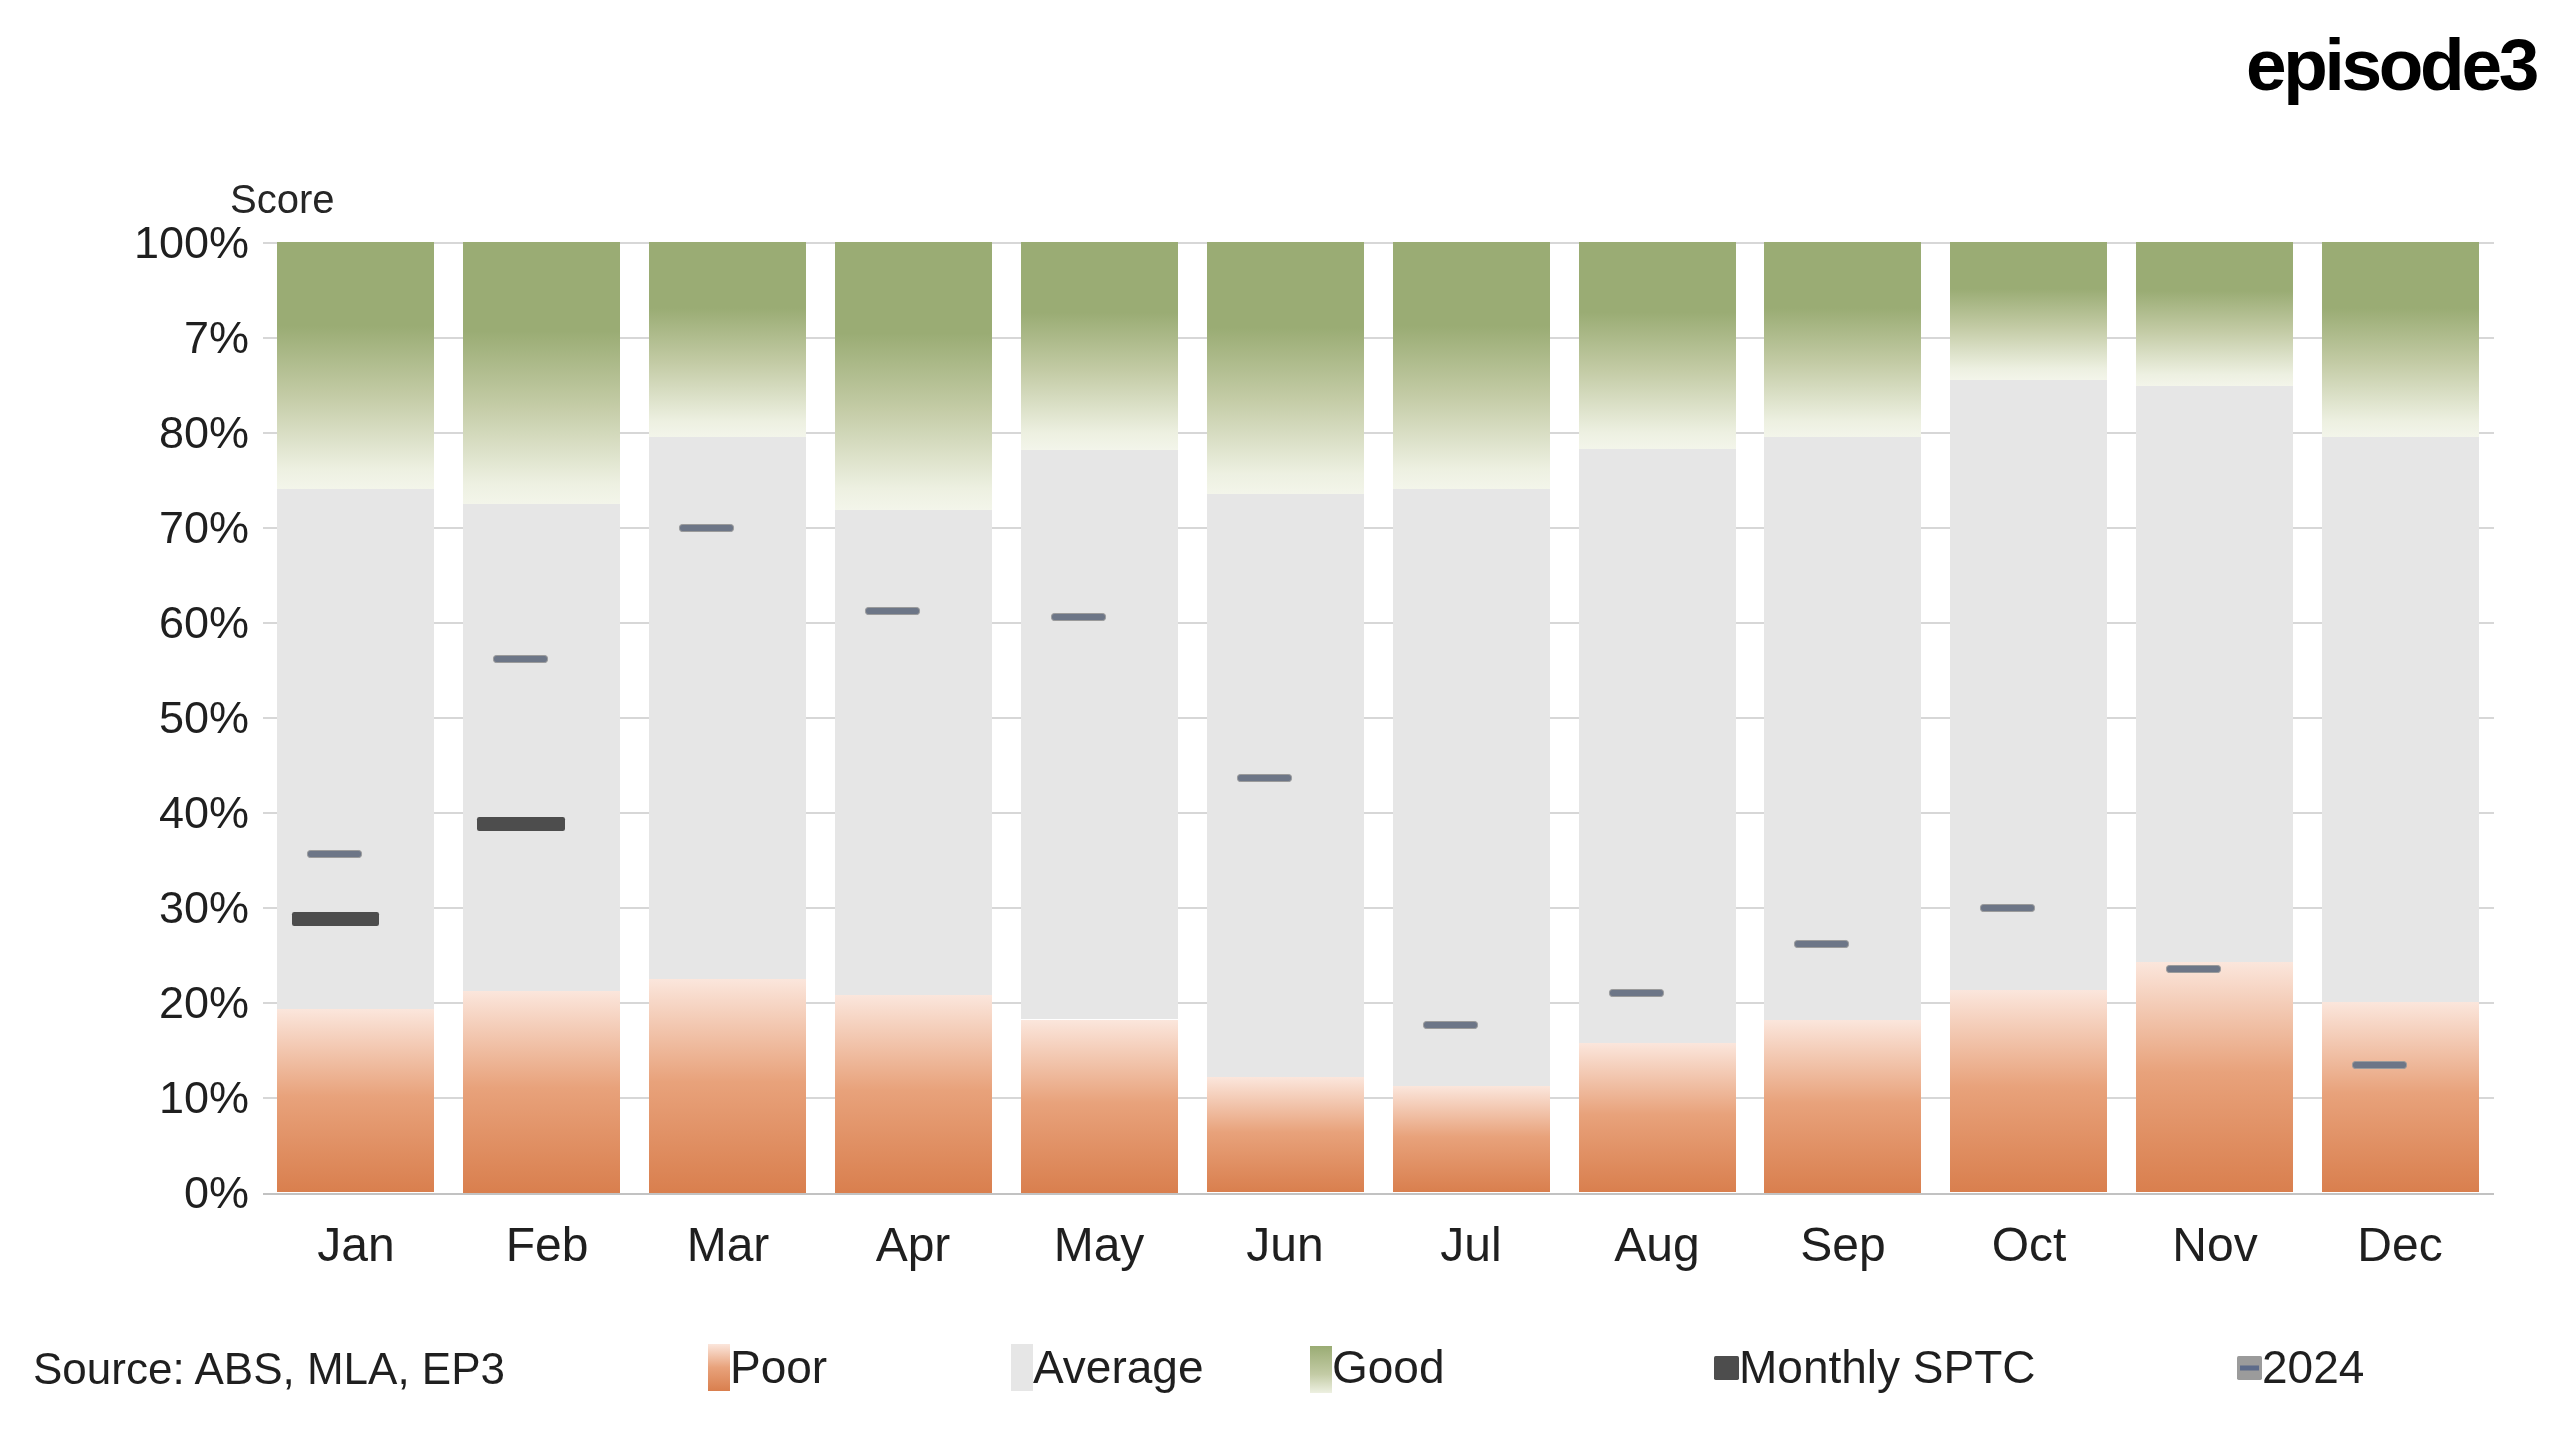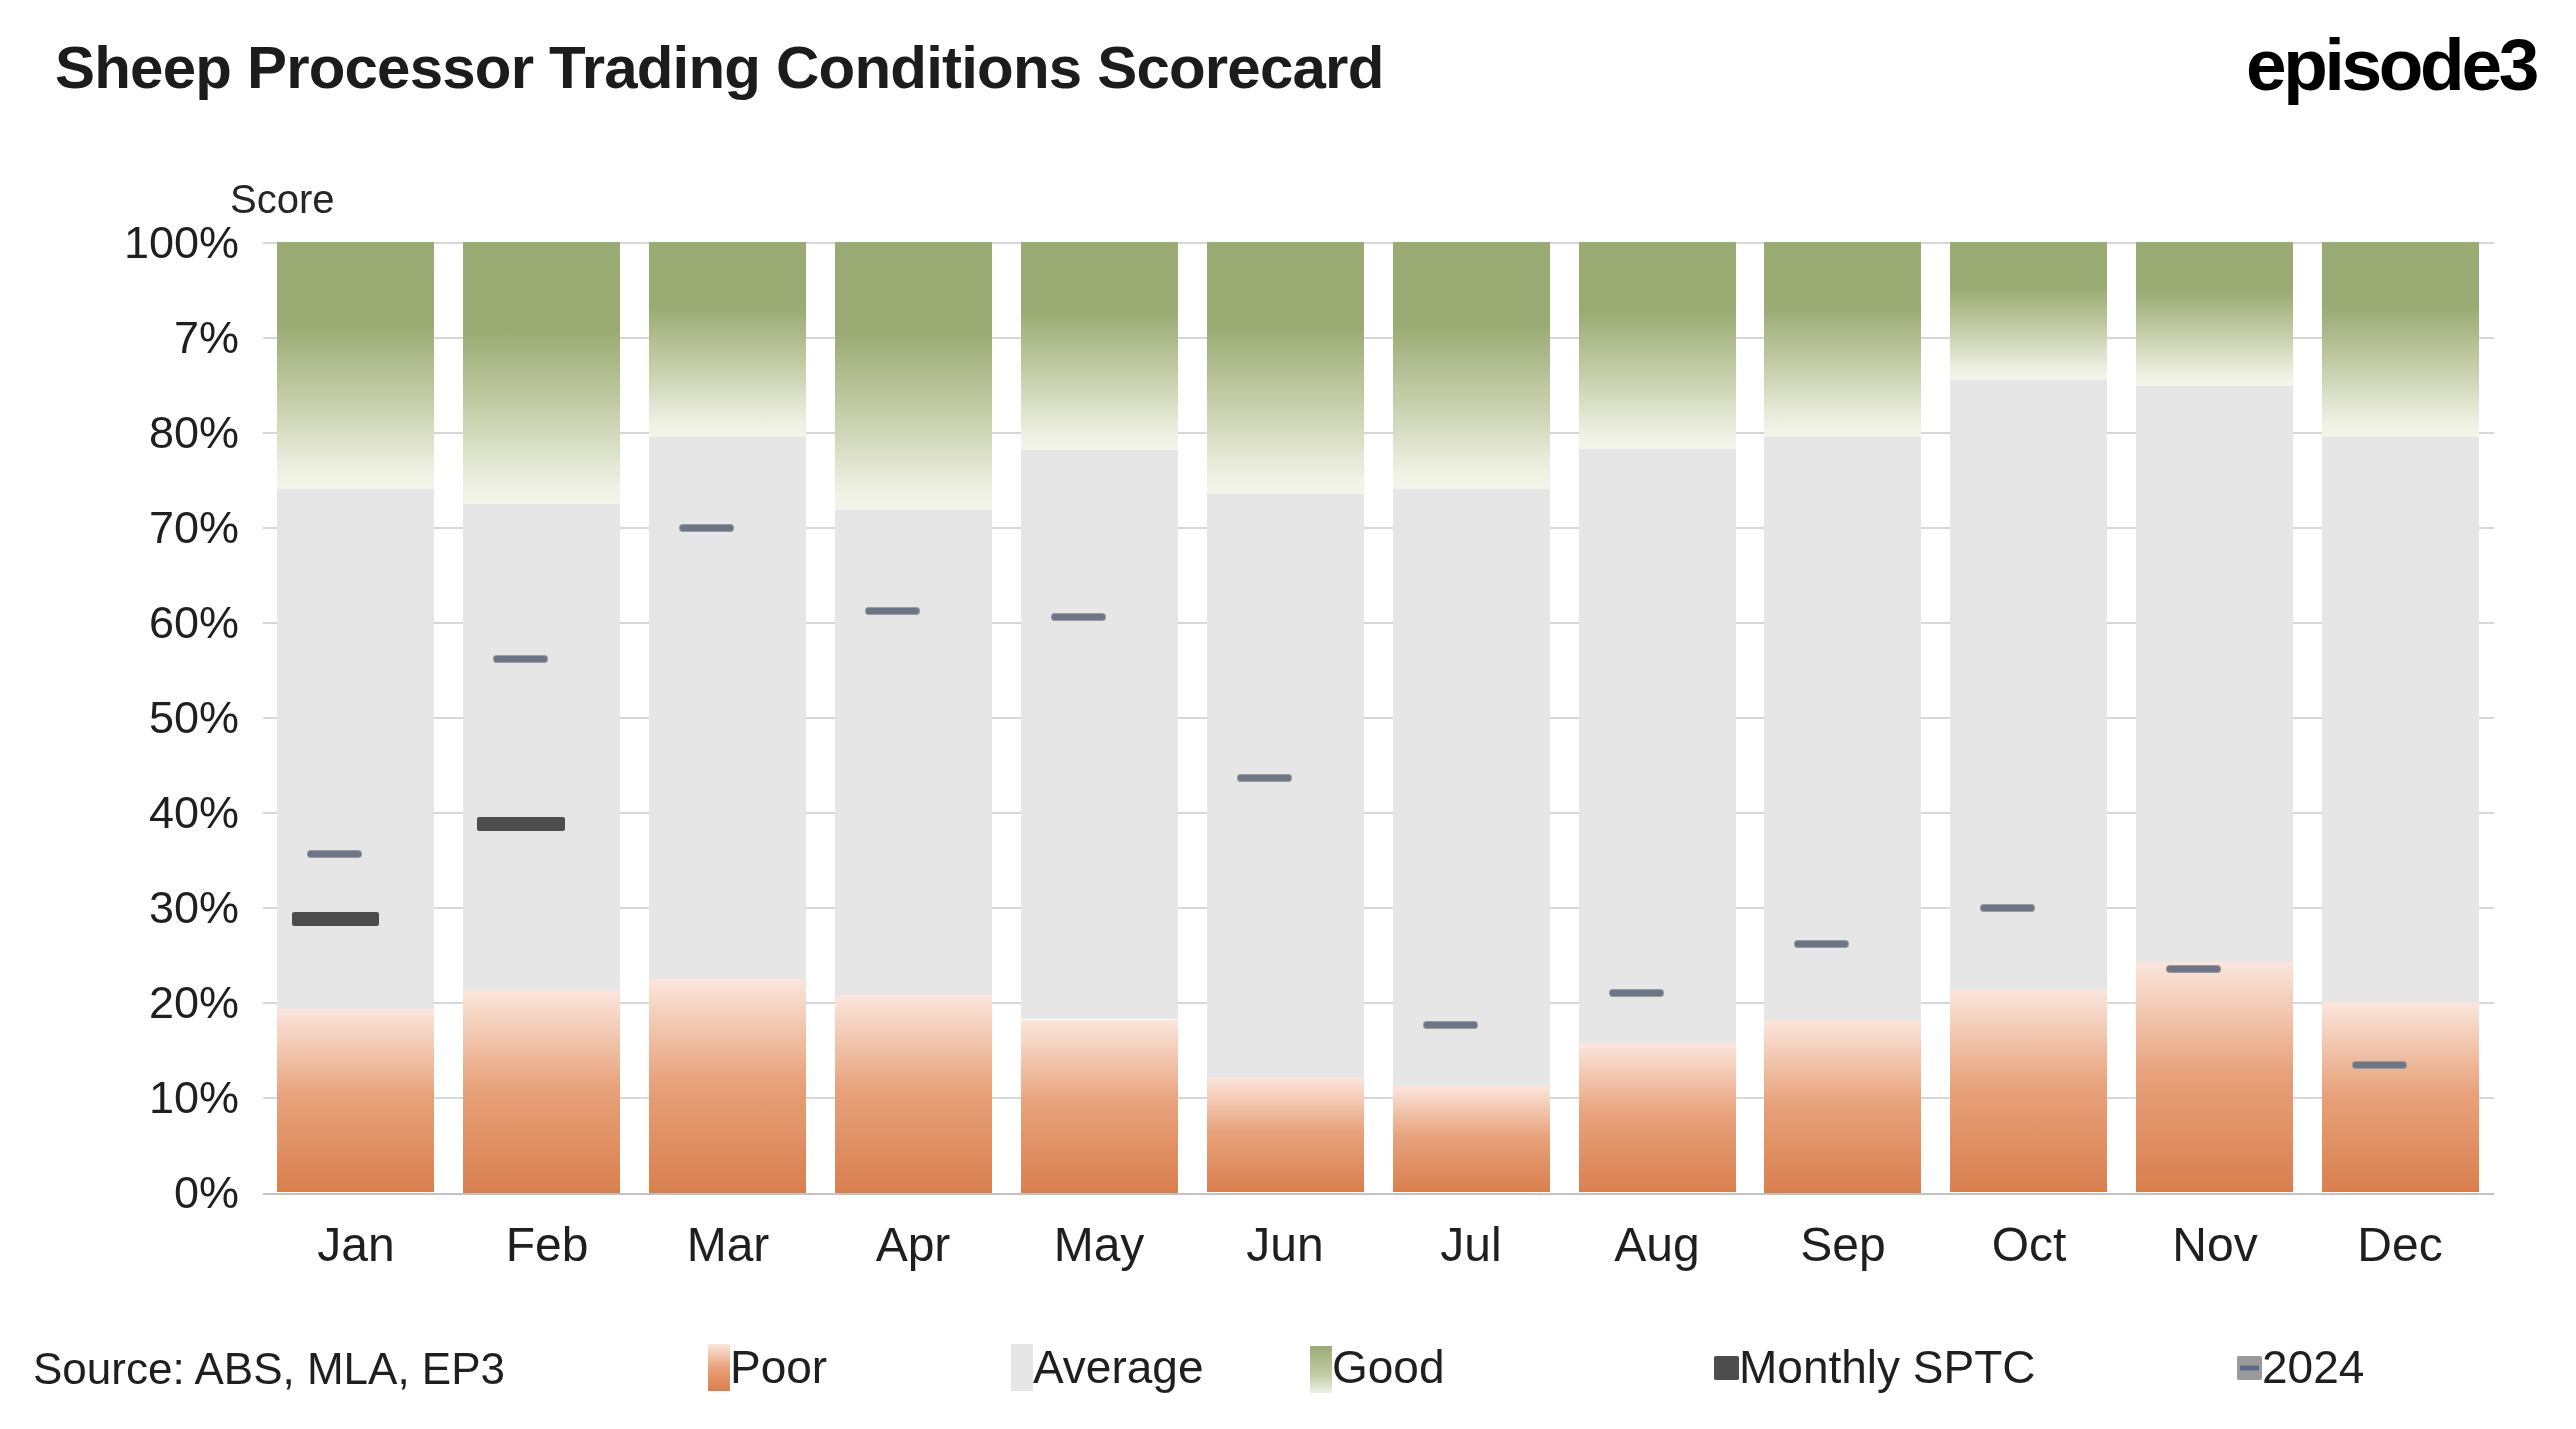--- a/index.html
+++ b/index.html
@@ -64,21 +64,21 @@
   }
 
   #ytick-layer { position: absolute; left: 0; top: 0; width: 2576px; height: 1429px; }
   .ytick {
     position: absolute;
     width: 209px;
     text-align: right;
     font-size: 45px;
     line-height: 45px;
     color: #1f1f1f;
-    left: 30px;
+    left: 40px;
   }
 
   
   .bar-group {
     position: absolute;
     bottom: 0;
     height: 951px;
   }
   .seg {
     position: absolute;
@@ -179,21 +179,20 @@
     height: 5px;
     background: #5d6b8a;
   }
 </style>
 </head>
 <body>
 
 <div id="page">
 
   <div id="header">
-    <div id="chart-title">Sheep Processor Trading Conditions Scorecard</div>
     <div id="brand-logo">episode3</div>
   </div>
 
   <div id="axis-label-score">Score</div>
 
   <div id="ytick-layer">
       <div class="ytick" style="top: 220px;">100%</div>
       <div class="ytick" style="top: 315px;">7%</div>
       <div class="ytick" style="top: 410px;">80%</div>
       <div class="ytick" style="top: 505px;">70%</div>

